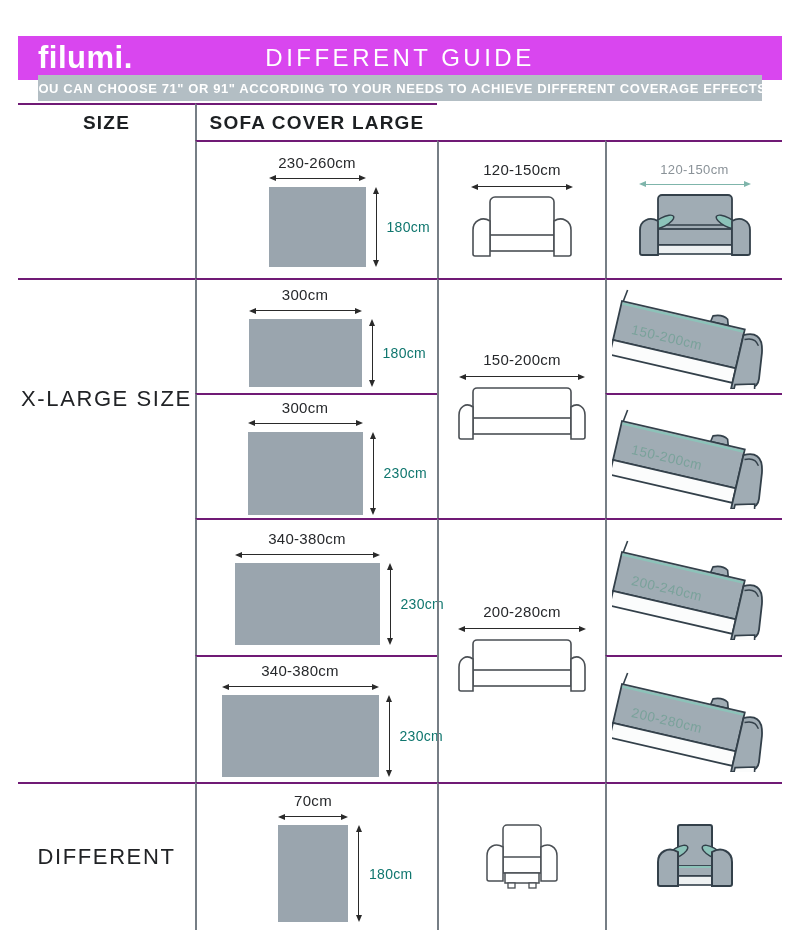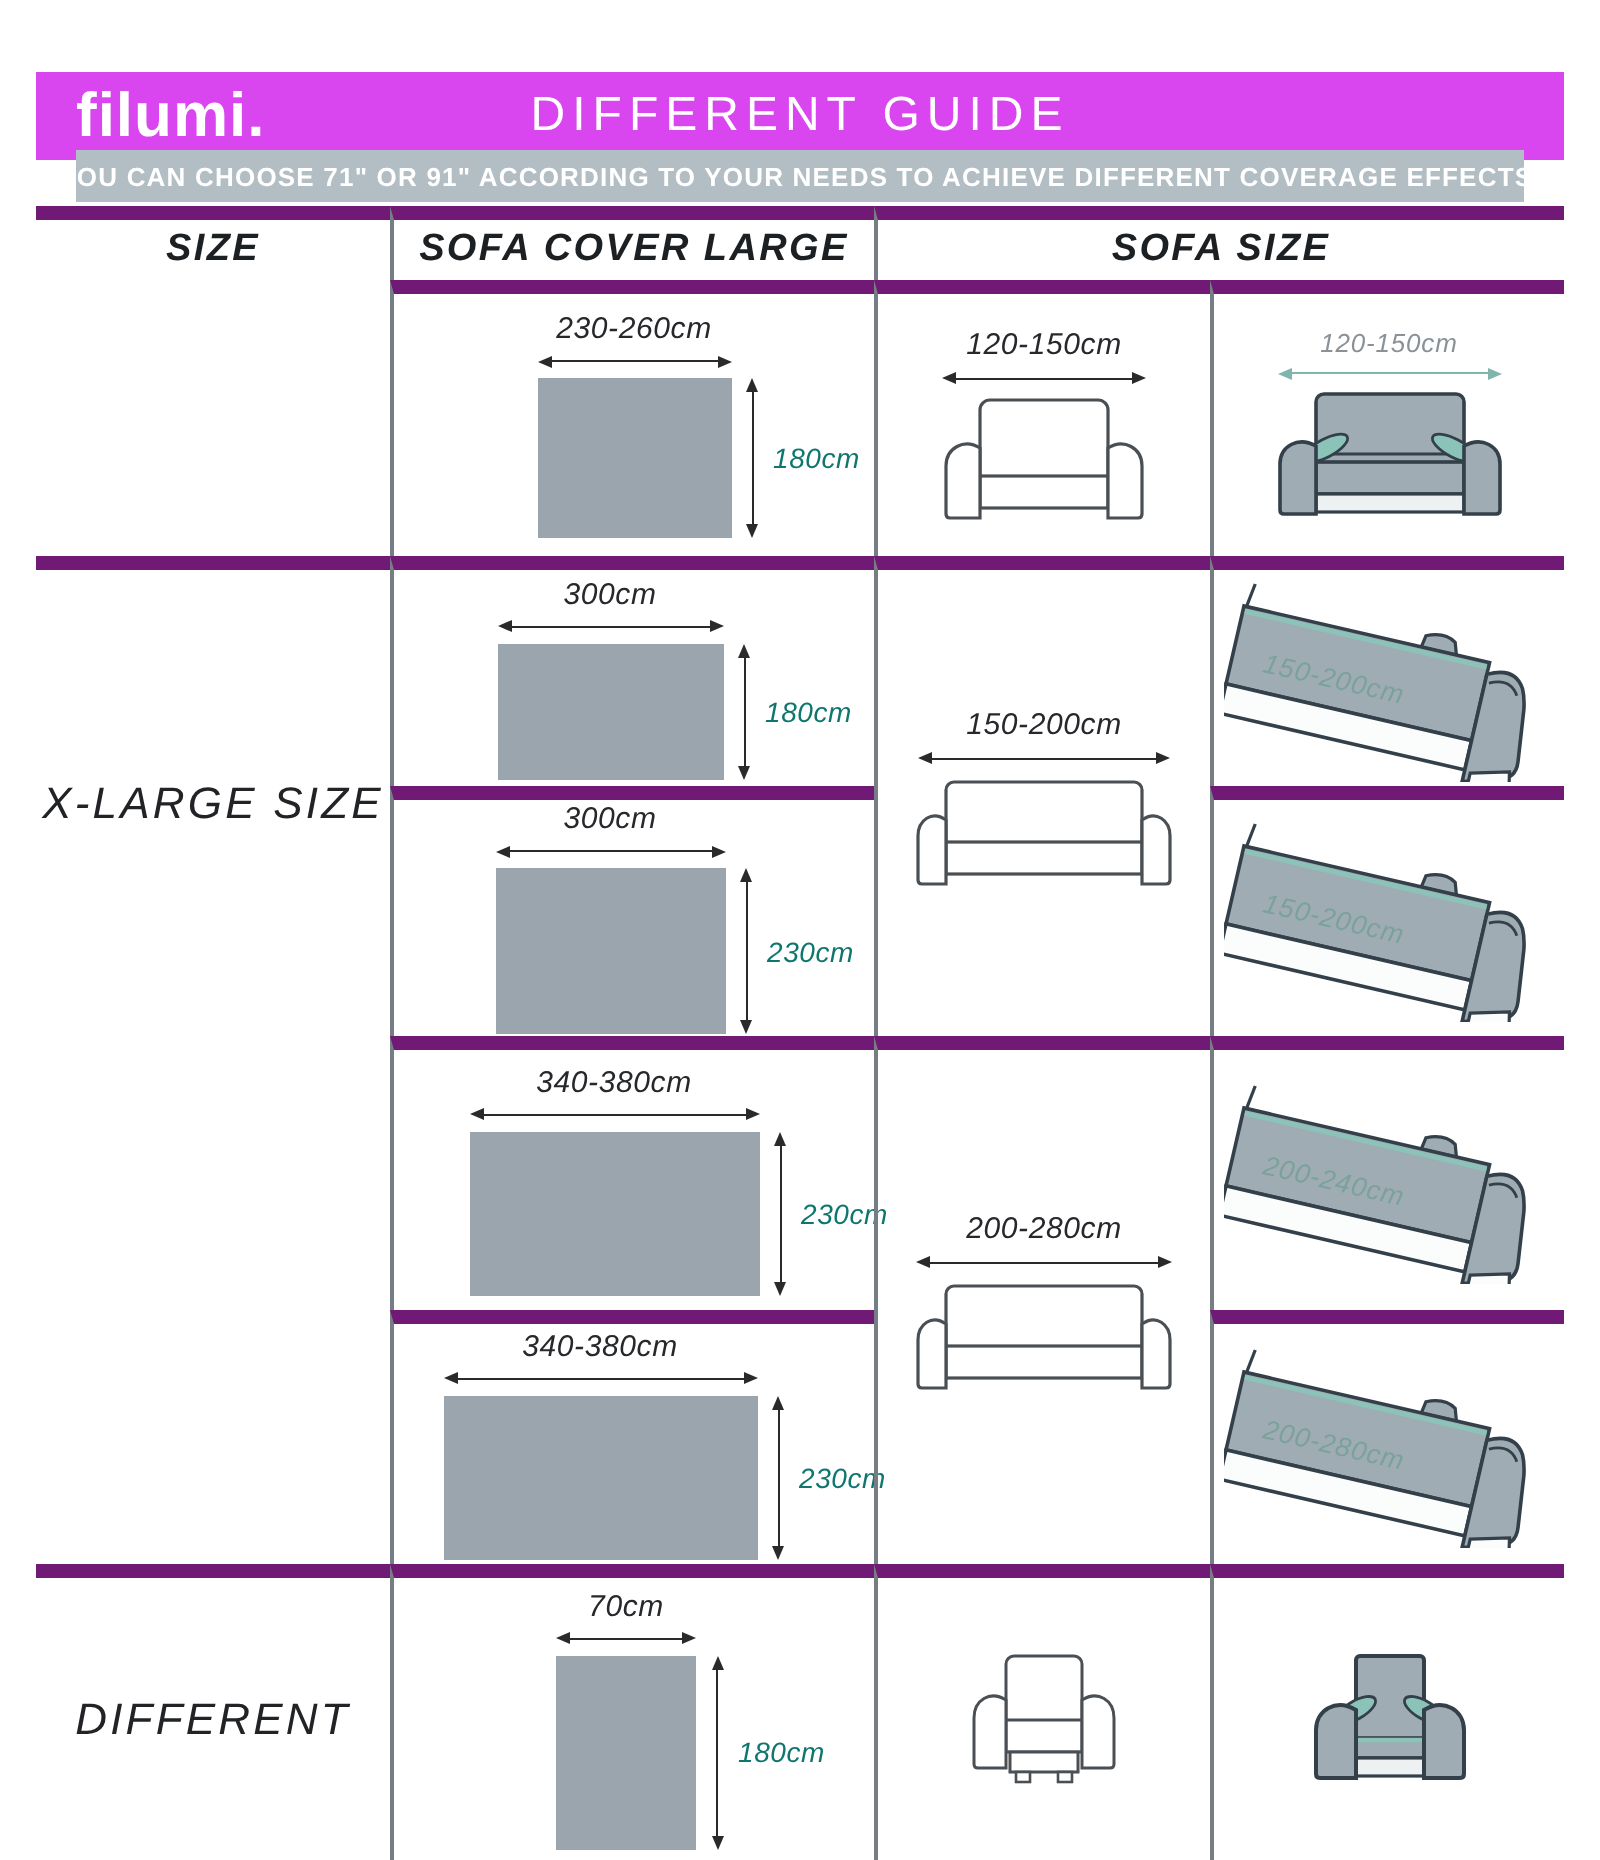--- a/index.html
+++ b/index.html
@@ -29,21 +29,21 @@
 
   
   .tbl {
     position:absolute; left:18px; top:103px; width:764px;
     display:grid;
     grid-template-columns:177px 242px 168px 177px;
     grid-template-rows:37px 138px 115px 125px 137px 127px 148px;
   }
   .cell { box-sizing:border-box; display:flex; align-items:center; justify-content:center; position:relative; }
   .bl { border-left:2px solid #767e85; }
-  .bt { border-top:7px solid #701a75;font-style:italic; }
+  .bt { border-top:2px solid #701a75; }
 
   .head { font-size:19px; font-weight:600; letter-spacing:1.2px; color:#1d2023; }
   .rowlabel { font-size:22px; font-weight:500; letter-spacing:1.6px; color:#212326; text-align:center; }
 
   
   .arrow-h {
     position:relative; height:10px;
     background:linear-gradient(#2a2a2a,#2a2a2a) no-repeat center / calc(100% - 10px) 1.4px;
   }
   .arrow-h::before {
@@ -94,21 +94,20 @@
   <div class="hdr">
     <div class="logo">filumi.</div>
     <div class="title">DIFFERENT GUIDE</div>
   </div>
   <div class="banner">YOU CAN CHOOSE 71" OR 91" ACCORDING TO YOUR NEEDS TO ACHIEVE DIFFERENT COVERAGE EFFECTS.</div>
 
   <div class="tbl">
 
     <div class="cell head bt" style="grid-column:1;grid-row:1">SIZE</div>
     <div class="cell head bt bl" style="grid-column:2;grid-row:1">SOFA COVER LARGE</div>
-    <div class="cell head bt bl" style="grid-column:3 / span 2;grid-row:1">SOFA SIZE</div>
 
 
     <div class="cell bt bl" style="grid-column:2;grid-row:2">
       <div class="cover" style="--rw:97px;--rh:80px">
         <div class="dim-top">230-260cm</div>
         <div class="arrow-h"></div>
         <div class="rect"></div>
         <div class="vwrap">
           <div class="arrow-v"></div>
           <div class="dim-side">180cm</div>

